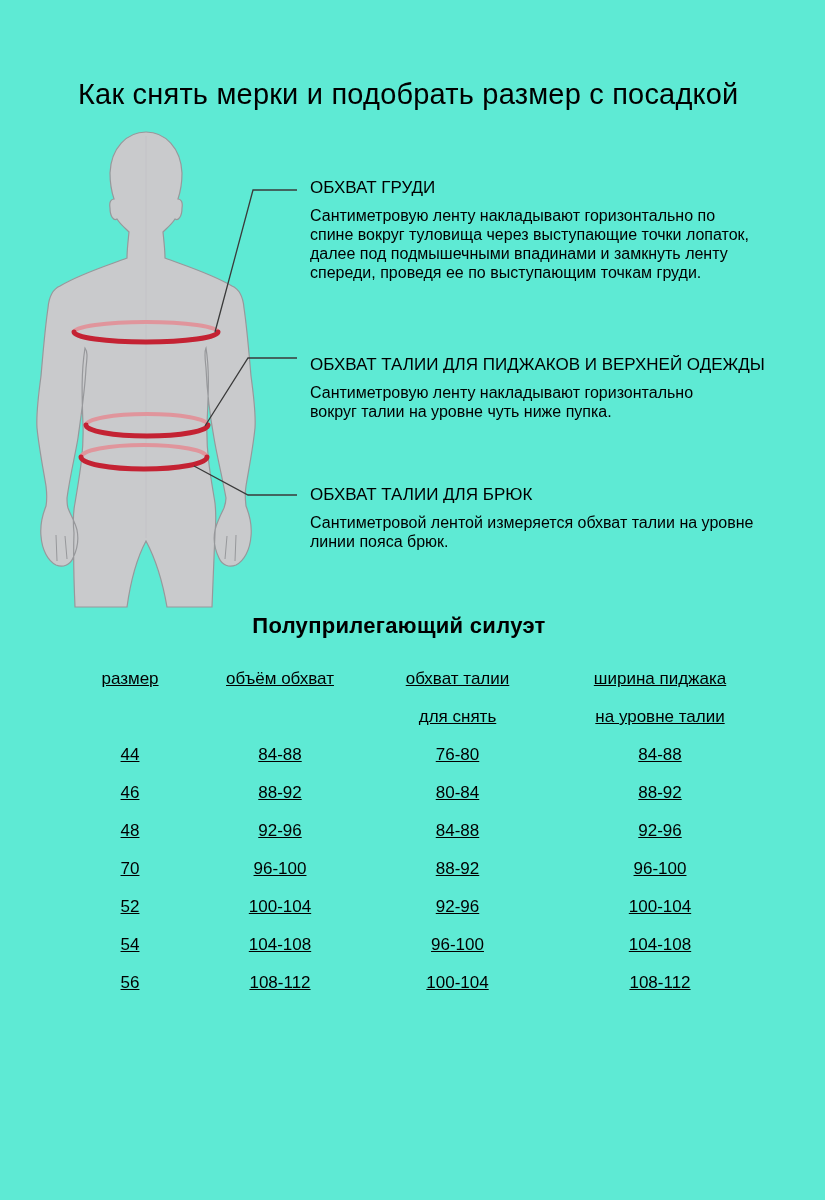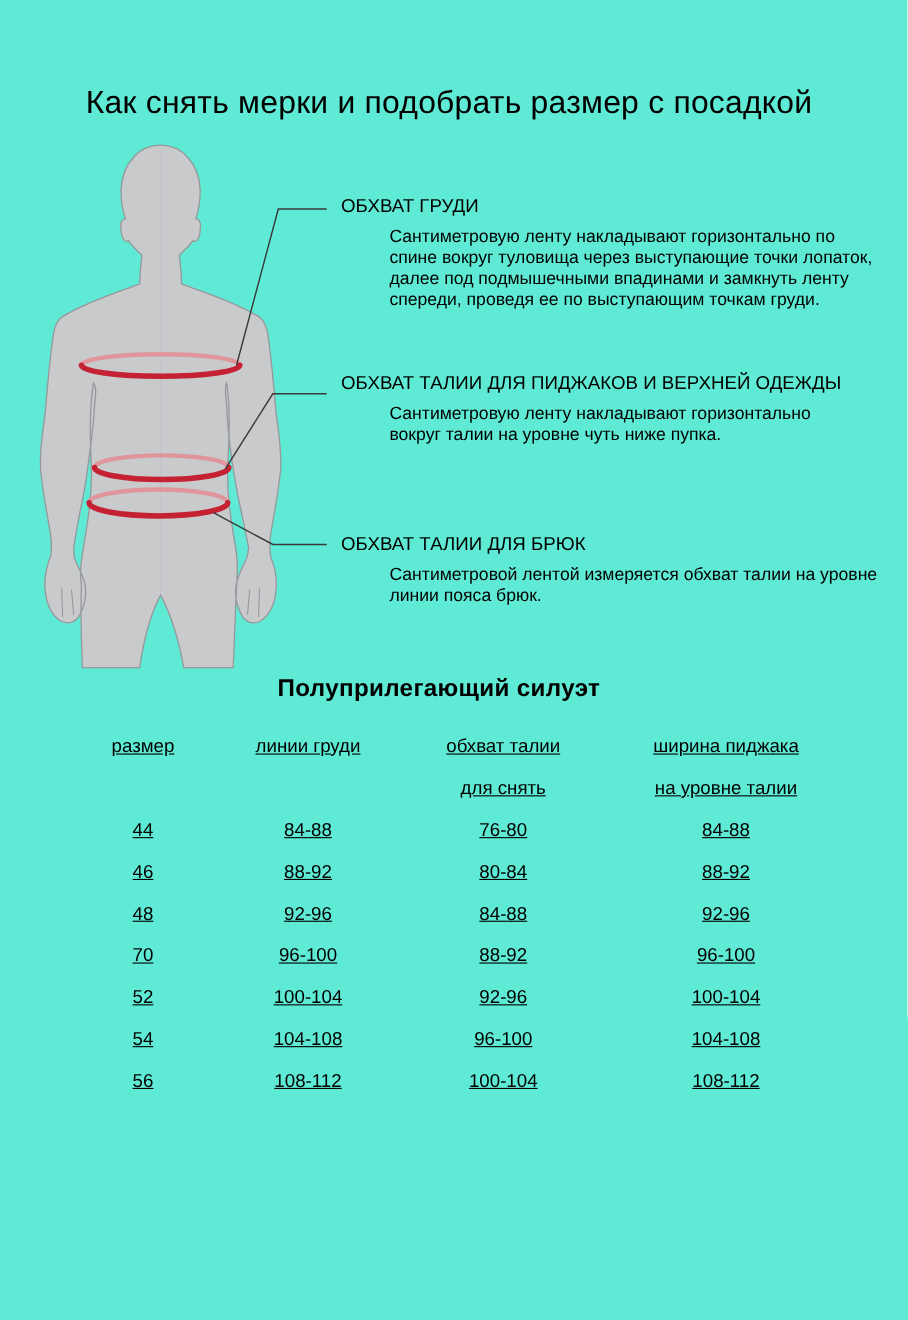--- a/index.html
+++ b/index.html
@@ -13,21 +13,21 @@
   }
   .figure{position:absolute;left:15px;top:118px;width:290px;height:495px;}
   .body-shape{fill:var(--body-fill);stroke:var(--body-stroke);stroke-width:1.2;}
   .seam{stroke:#c0c1c4;stroke-width:1;fill:none;opacity:.7;}
   .finger{stroke:var(--body-stroke);stroke-width:1;fill:none;}
   .tape-top{fill:none;stroke:var(--tape-light);stroke-width:4;}
   .tape-bottom{fill:none;stroke:var(--tape-dark);stroke-width:5;stroke-linecap:round;}
   .leader{fill:none;stroke:#3a3a3a;stroke-width:1.3;}
   .mblock{position:absolute;width:480px;}
   .mlabel{font-size:17px;line-height:22px;white-space:nowrap;}
-  .mdesc{margin-top:7px;font-size:16px;line-height:19px;white-space:pre-line;width:460px;margin-left:44px;}
+  .mdesc{margin-top:7px;font-size:16px;line-height:19px;white-space:pre-line;width:460px;}
   .table-title{
     position:absolute;left:44px;top:613px;width:710px;margin:0;
     text-align:center;font-size:22px;font-weight:700;letter-spacing:.3px;
   }
   .size-table{position:absolute;left:60px;top:660px;width:705px;font-size:17px;text-decoration:underline;}
   .trow{display:grid;grid-template-columns:140px 160px 195px 210px;height:38px;align-items:center;}
   .tcell{text-align:center;white-space:nowrap;}
 </style>
 </head>
 <body>
@@ -115,38 +115,38 @@
   </svg>
 
   <div class="mblock" style="left:310px;top:177px">
     <div class="mlabel">ОБХВАТ ГРУДИ</div>
     <div class="mdesc">Сантиметровую ленту накладывают горизонтально по
 спине вокруг туловища через выступающие точки лопаток,
 далее под подмышечными впадинами и замкнуть ленту
 спереди, проведя ее по выступающим точкам груди.</div>
   </div>
 
-  <div class="mblock" style="left:310px;top:338px">
+  <div class="mblock" style="left:310px;top:354px">
     <div class="mlabel">ОБХВАТ ТАЛИИ ДЛЯ ПИДЖАКОВ И ВЕРХНЕЙ ОДЕЖДЫ</div>
     <div class="mdesc">Сантиметровую ленту накладывают горизонтально
 вокруг талии на уровне чуть ниже пупка.</div>
   </div>
 
   <div class="mblock" style="left:310px;top:484px">
     <div class="mlabel">ОБХВАТ ТАЛИИ ДЛЯ БРЮК</div>
     <div class="mdesc">Сантиметровой лентой измеряется обхват талии на уровне
 линии пояса брюк.</div>
   </div>
 
   <h2 class="table-title">Полуприлегающий силуэт</h2>
 
   <div class="size-table">
     <div class="trow">
       <div class="tcell">размер</div>
-      <div class="tcell">линии груди</div>
+      <div class="tcell">объём обхват</div>
       <div class="tcell">обхват талии</div>
       <div class="tcell">ширина пиджака</div>
     </div>
     <div class="trow">
       <div class="tcell"></div>
       <div class="tcell"></div>
       <div class="tcell">для снять</div>
       <div class="tcell">на уровне талии</div>
     </div>
     <div id="table-rows">

